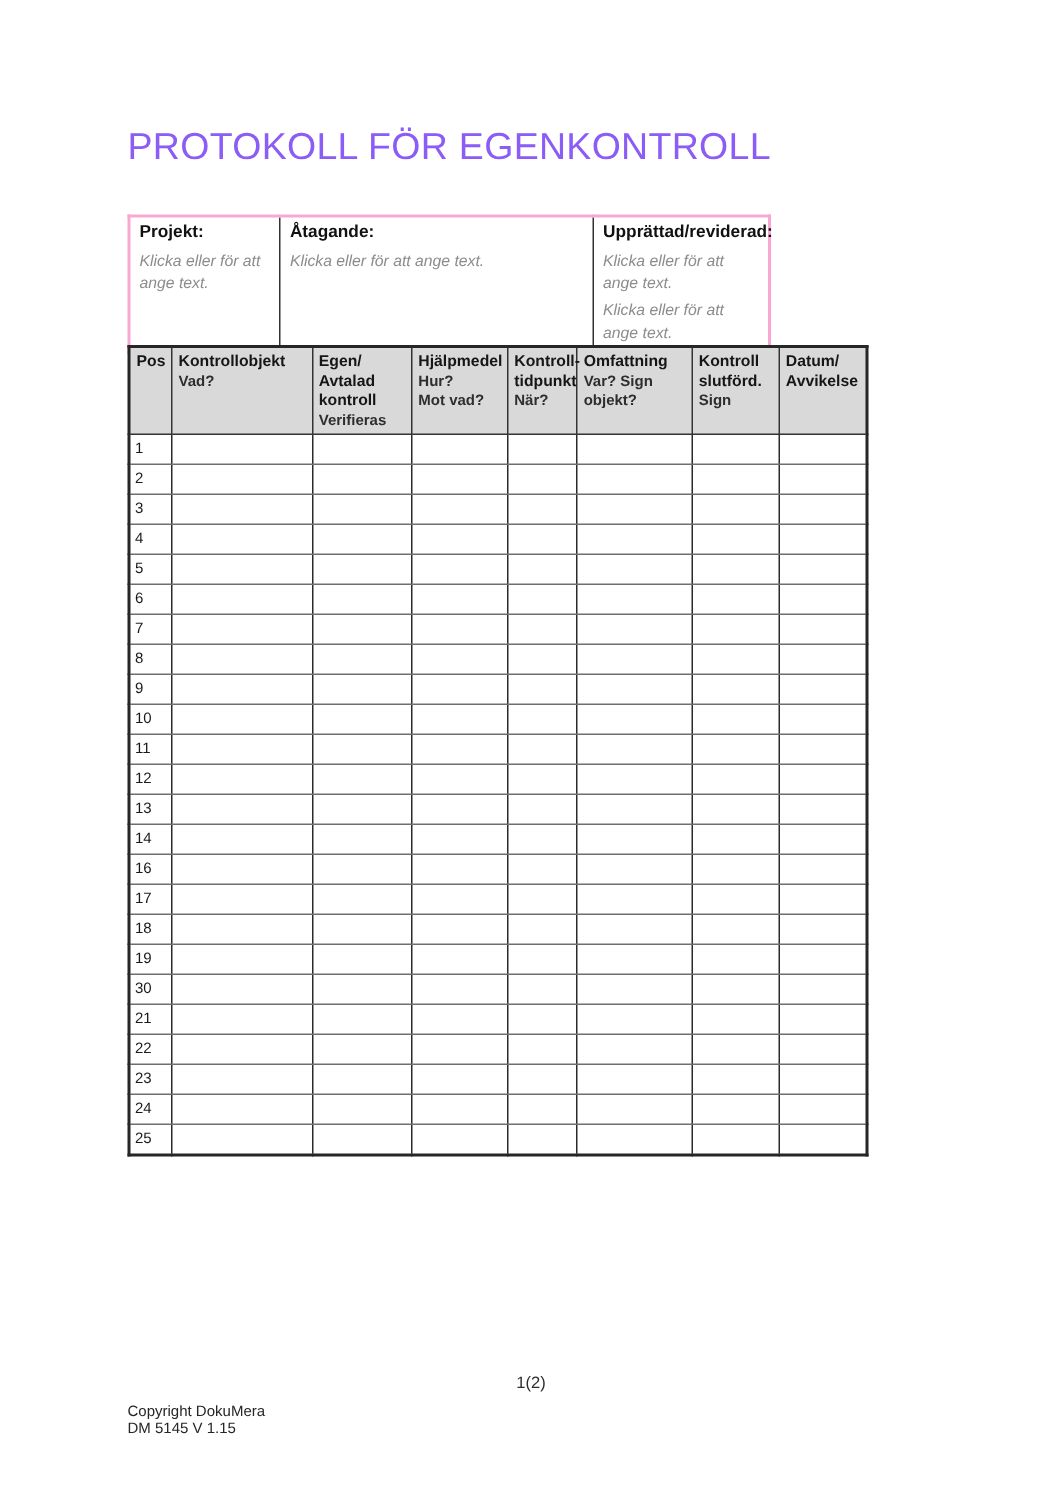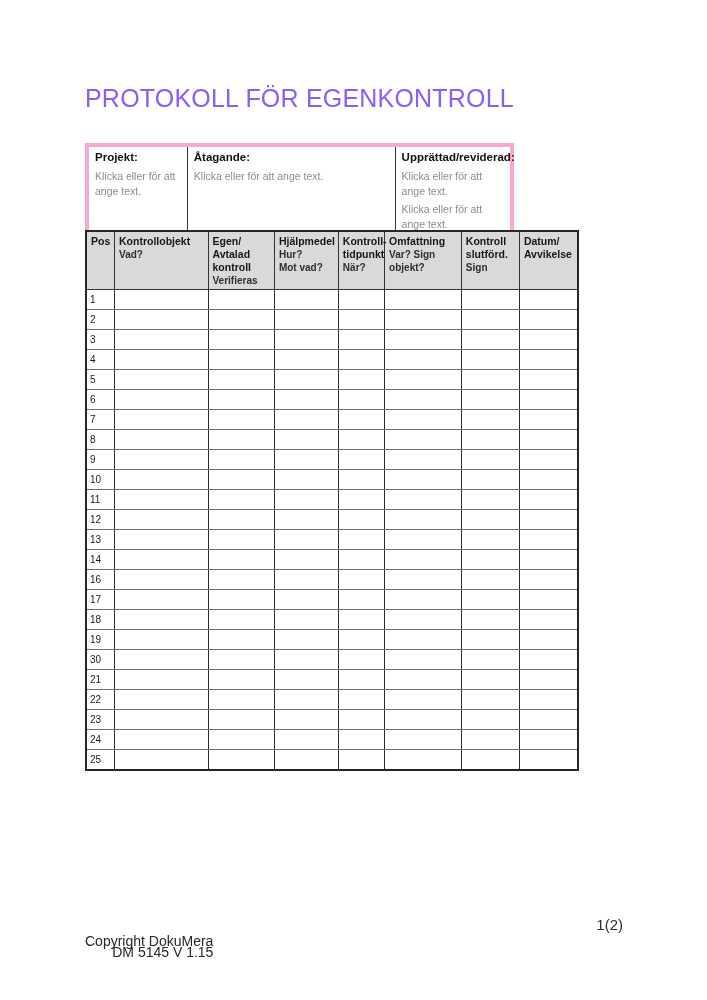--- a/index.html
+++ b/index.html
@@ -18,40 +18,41 @@
     letter-spacing: 0.2px;
     color: #8b5cf6;
     white-space: nowrap;
   }
   
   table { border-collapse: collapse; table-layout: fixed; }
   .info-table {
     position: absolute;
     left: 85px; top: 143px;
     width: 429px;
-    border: 4px solid #f9a8d4;
+    border: 2px solid #f9a8d4;
   }
   .info-table td {
     border: 1px solid #333333;
     vertical-align: top;
     padding: 3px 6px 4px 6px;
     height: 84px;
   }
   .cell-label {
     font-size: 11.5px;
     font-weight: bold;
     color: #111111;
     line-height: 15px;
   }
   .ph {
     font-size: 10.5px;
     line-height: 15px;
     color: #8c8c8c;
     margin-top: 4px;
     cursor: text;
+    font-style: italic;
   }
   .ph + .ph { margin-top: 3px; }
   
   .control-table {
     position: absolute;
     left: 85px; top: 230px;
     width: 494px;
     border: 2px solid #262626;
   }
   .control-table th {
@@ -86,31 +87,30 @@
     color: #1a1a1a;
     padding: 1px 3px;
     vertical-align: middle;
   }
   .control-table td.pos-cell { padding-left: 3px; }
   
   .page-number {
     position: absolute;
     left: 85px; top: 916px;
     width: 538px;
-    text-align: right;
-    font-size: 15px;
+    text-align: center;
+    font-size: 11px;
     color: #2e2e2e;
   }
   .copyright {
     position: absolute;
     left: 85px; top: 936px;
-    font-size: 14px;
+    font-size: 10px;
     line-height: 11px;
     color: #262626;
-    text-align: right;
   }
 </style>
 </head>
 <body>
 
 <h1 class="page-title">PROTOKOLL FÖR EGENKONTROLL</h1>
 
 <table class="info-table">
   <colgroup>
     <col style="width:23.6%">

